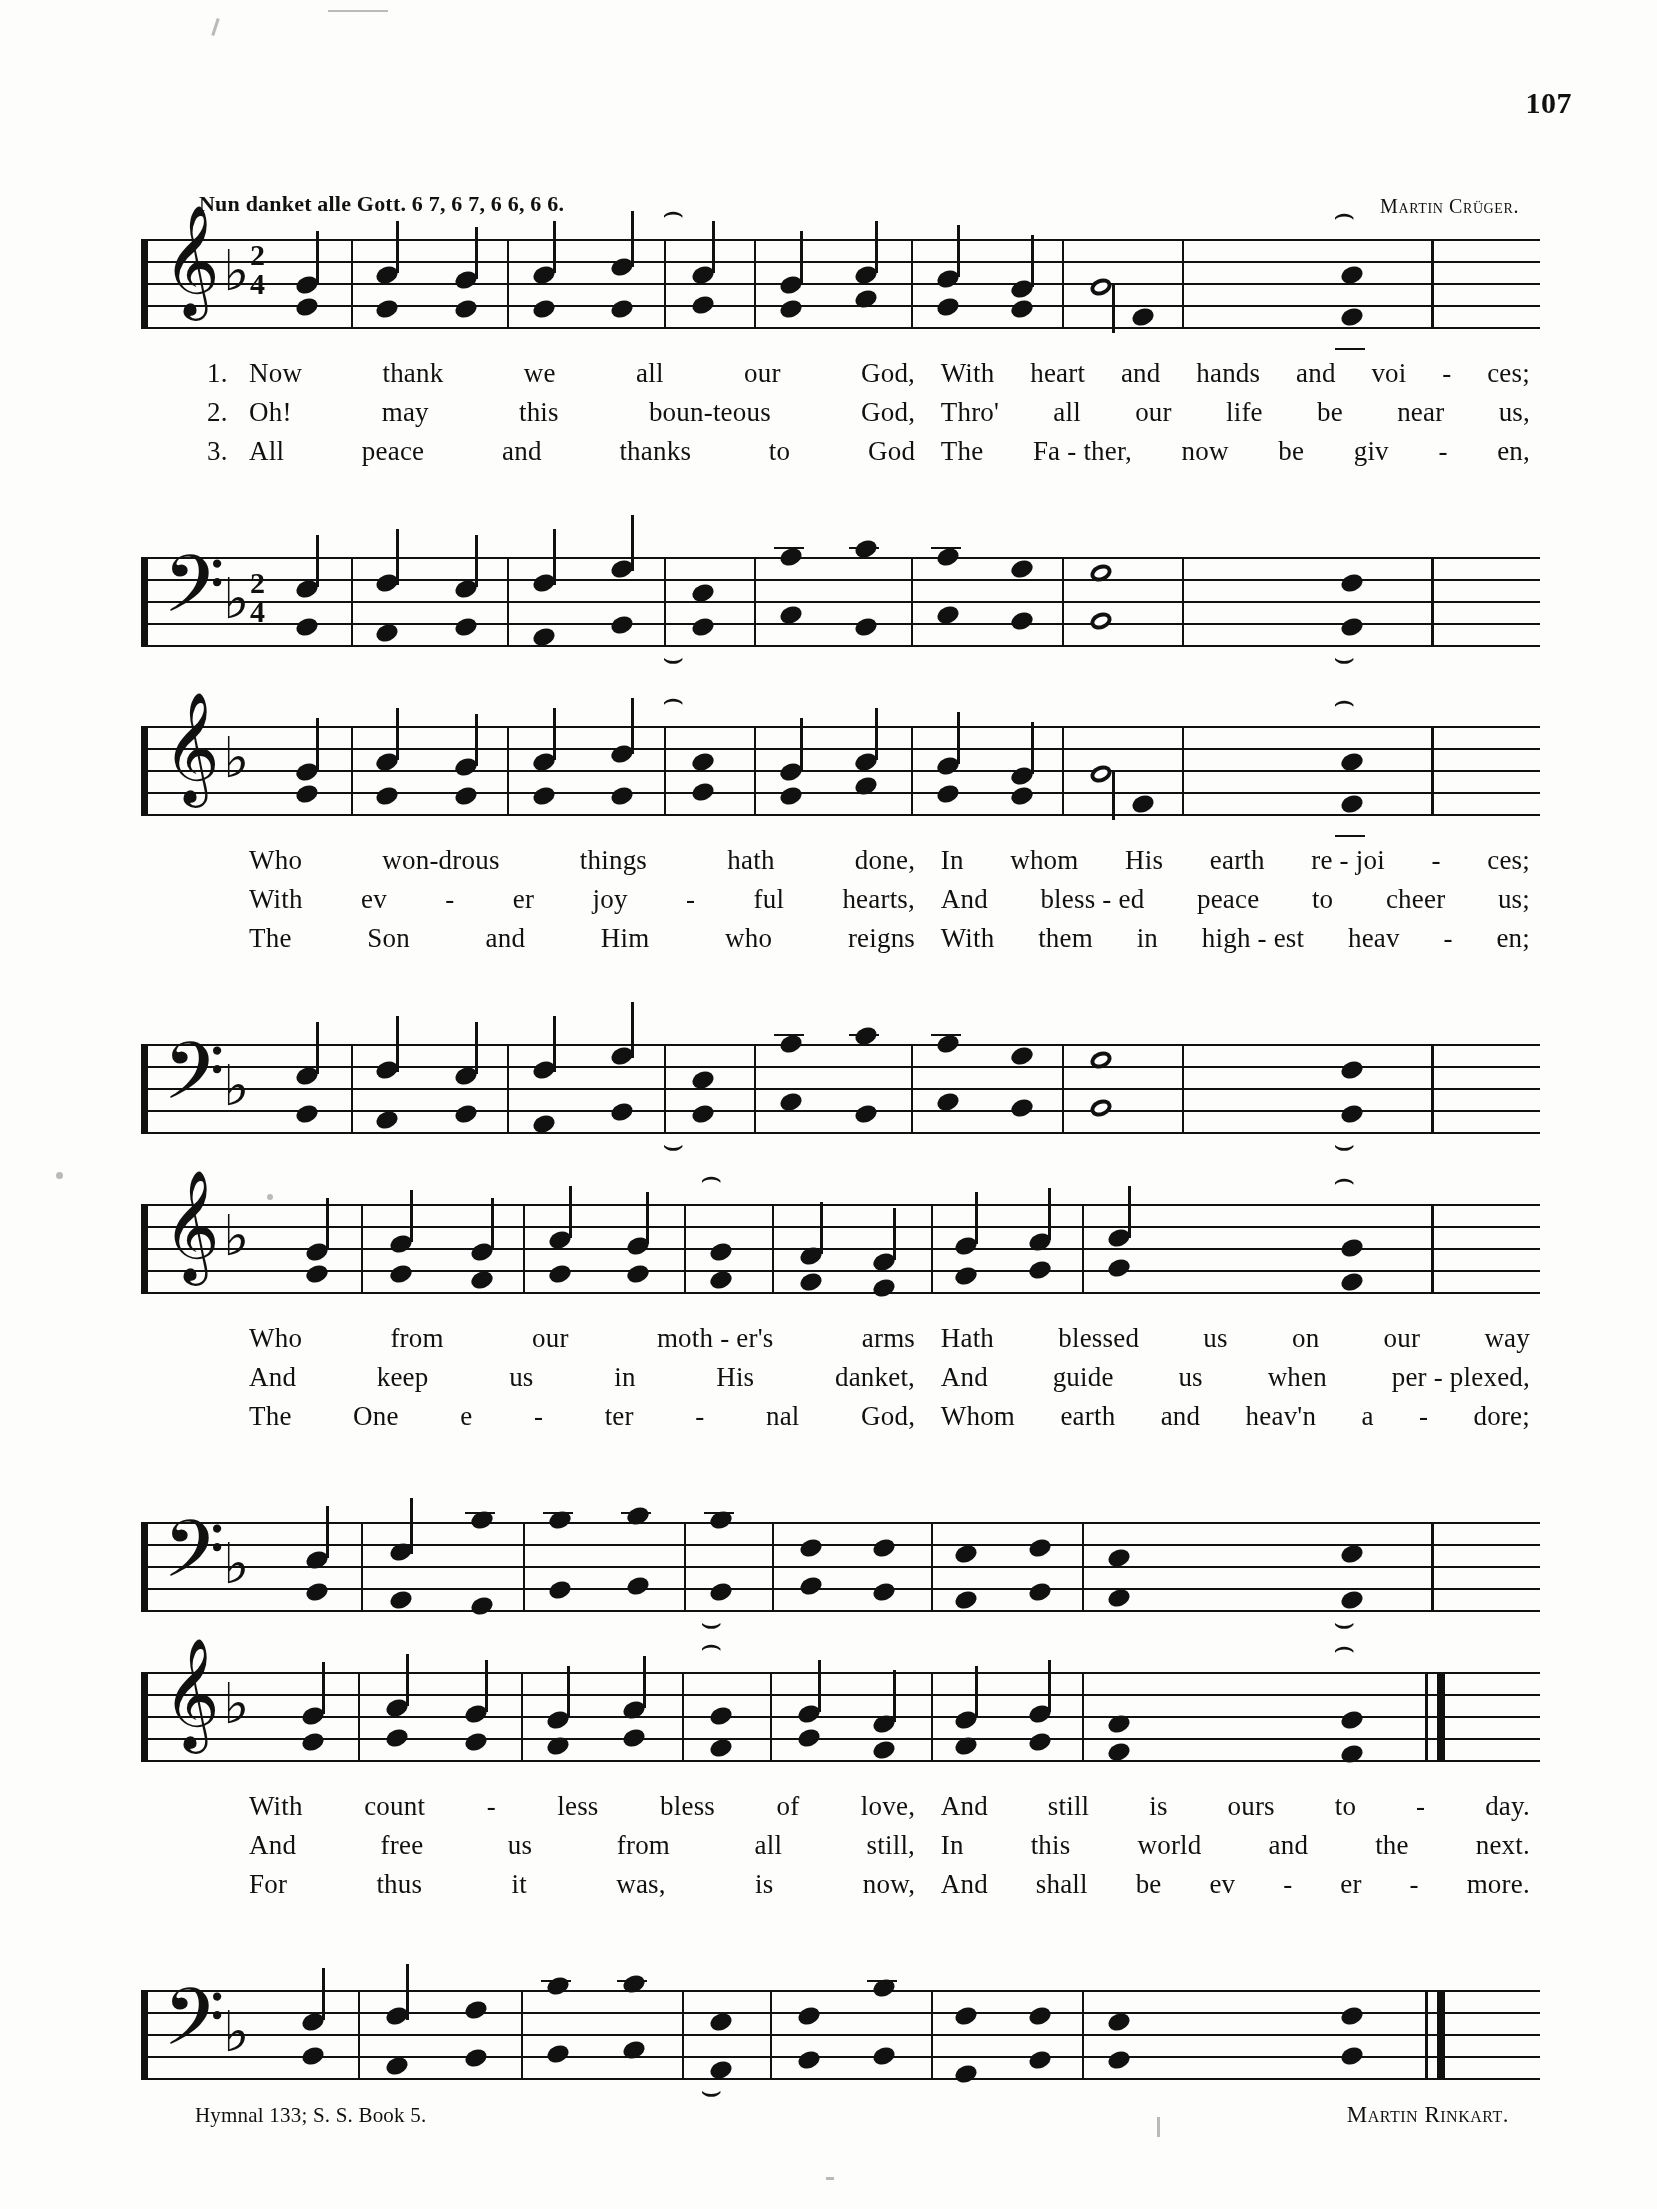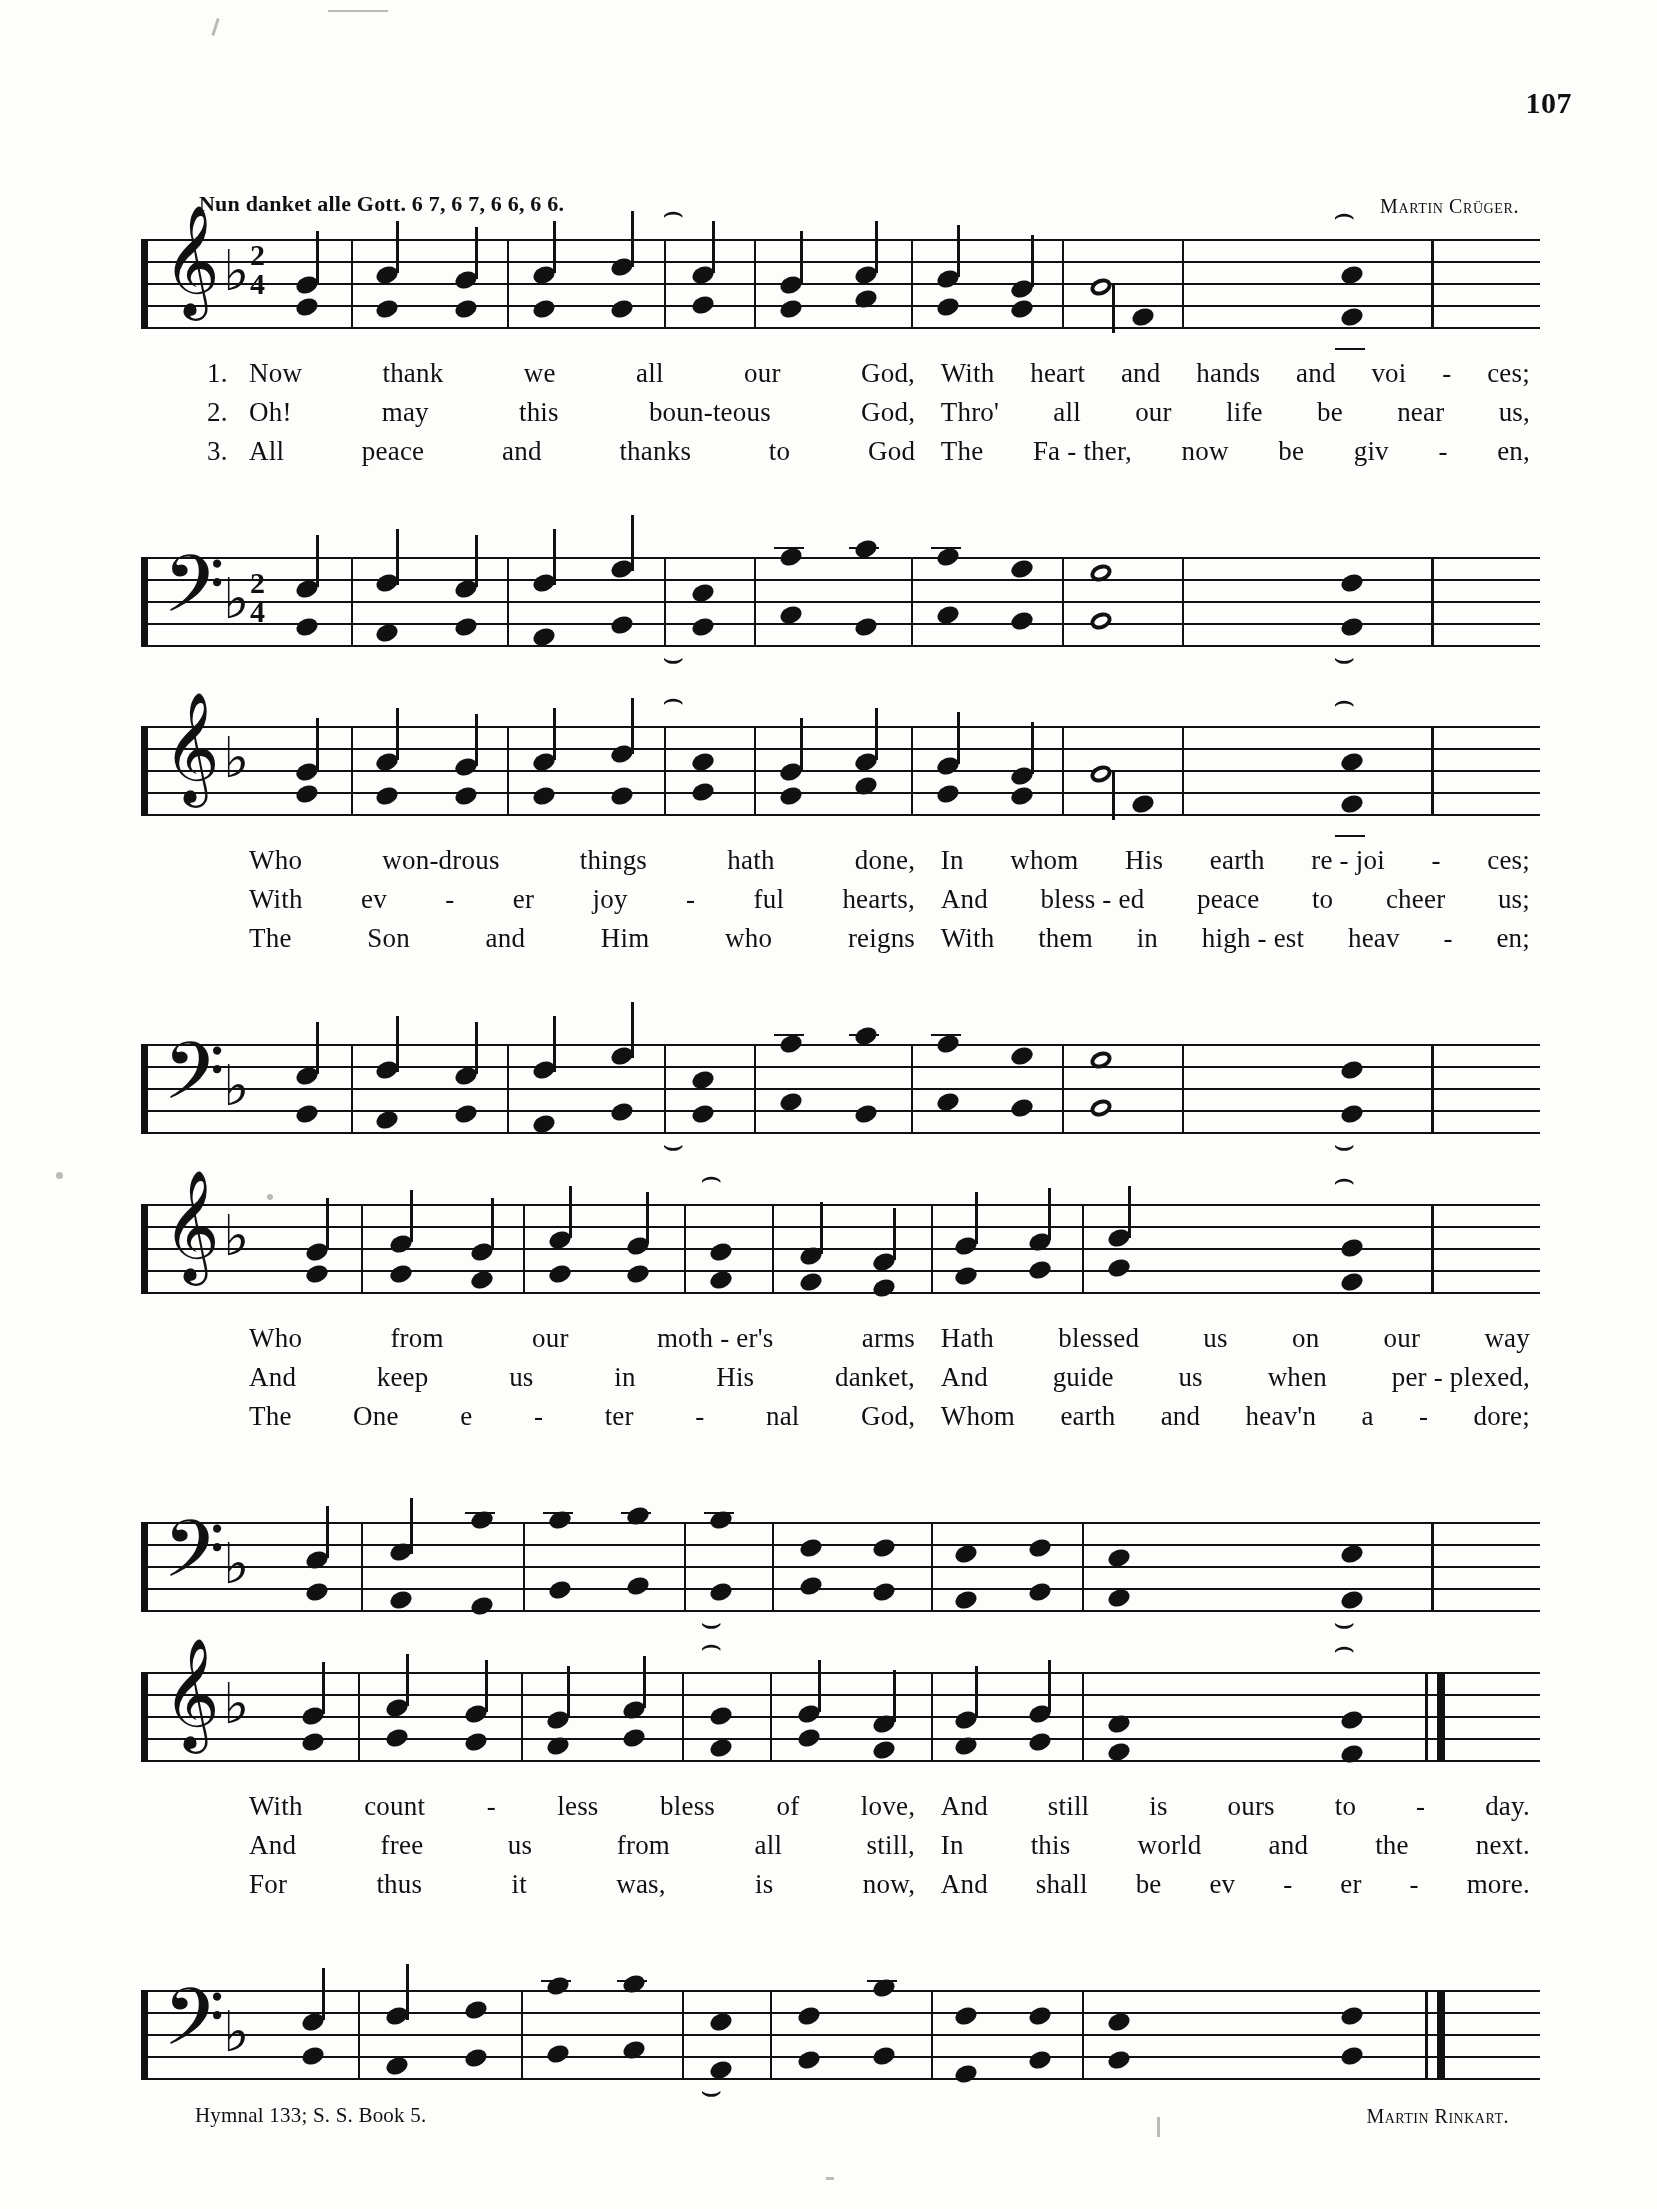--- a/index.html
+++ b/index.html
@@ -64,21 +64,21 @@
     position: absolute;
     bottom: 82px;
     left: 195px;
     font-size: 21px;
     letter-spacing: 0.2px;
   }
   .footer-right {
     position: absolute;
     bottom: 82px;
     right: 149px;
-    font-size: 20px;
+    font-size: 23px;
     font-variant: small-caps;
     letter-spacing: 0.5px;
   }
 
   
   .system {
     position: absolute;
     left: 147px;
     width: 1393px;
   }

